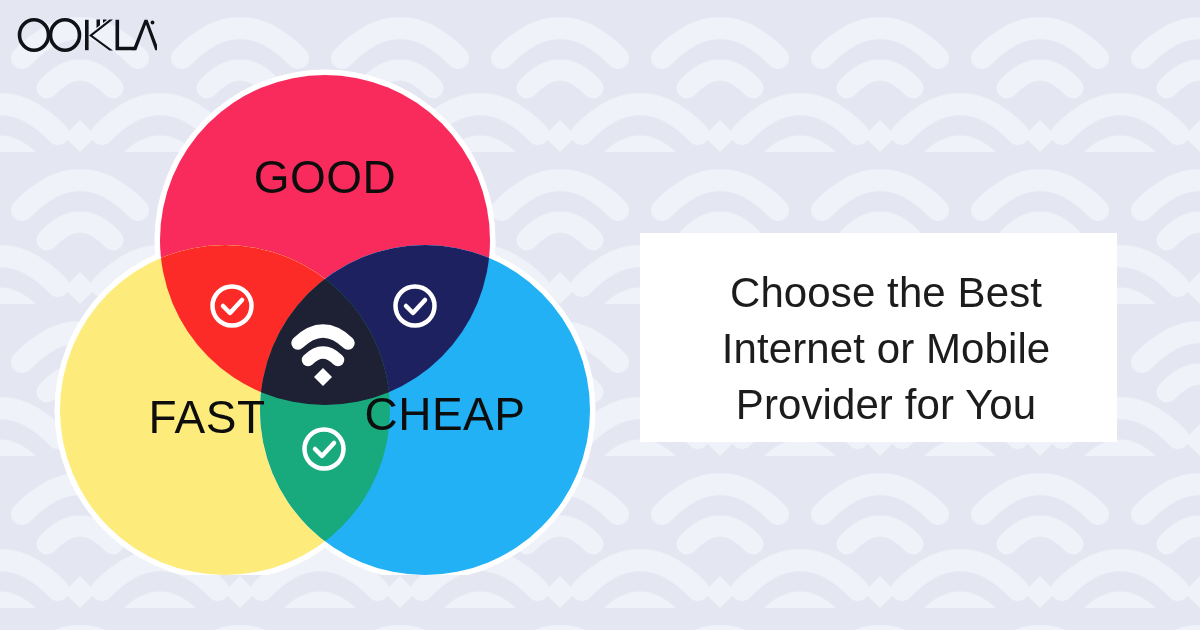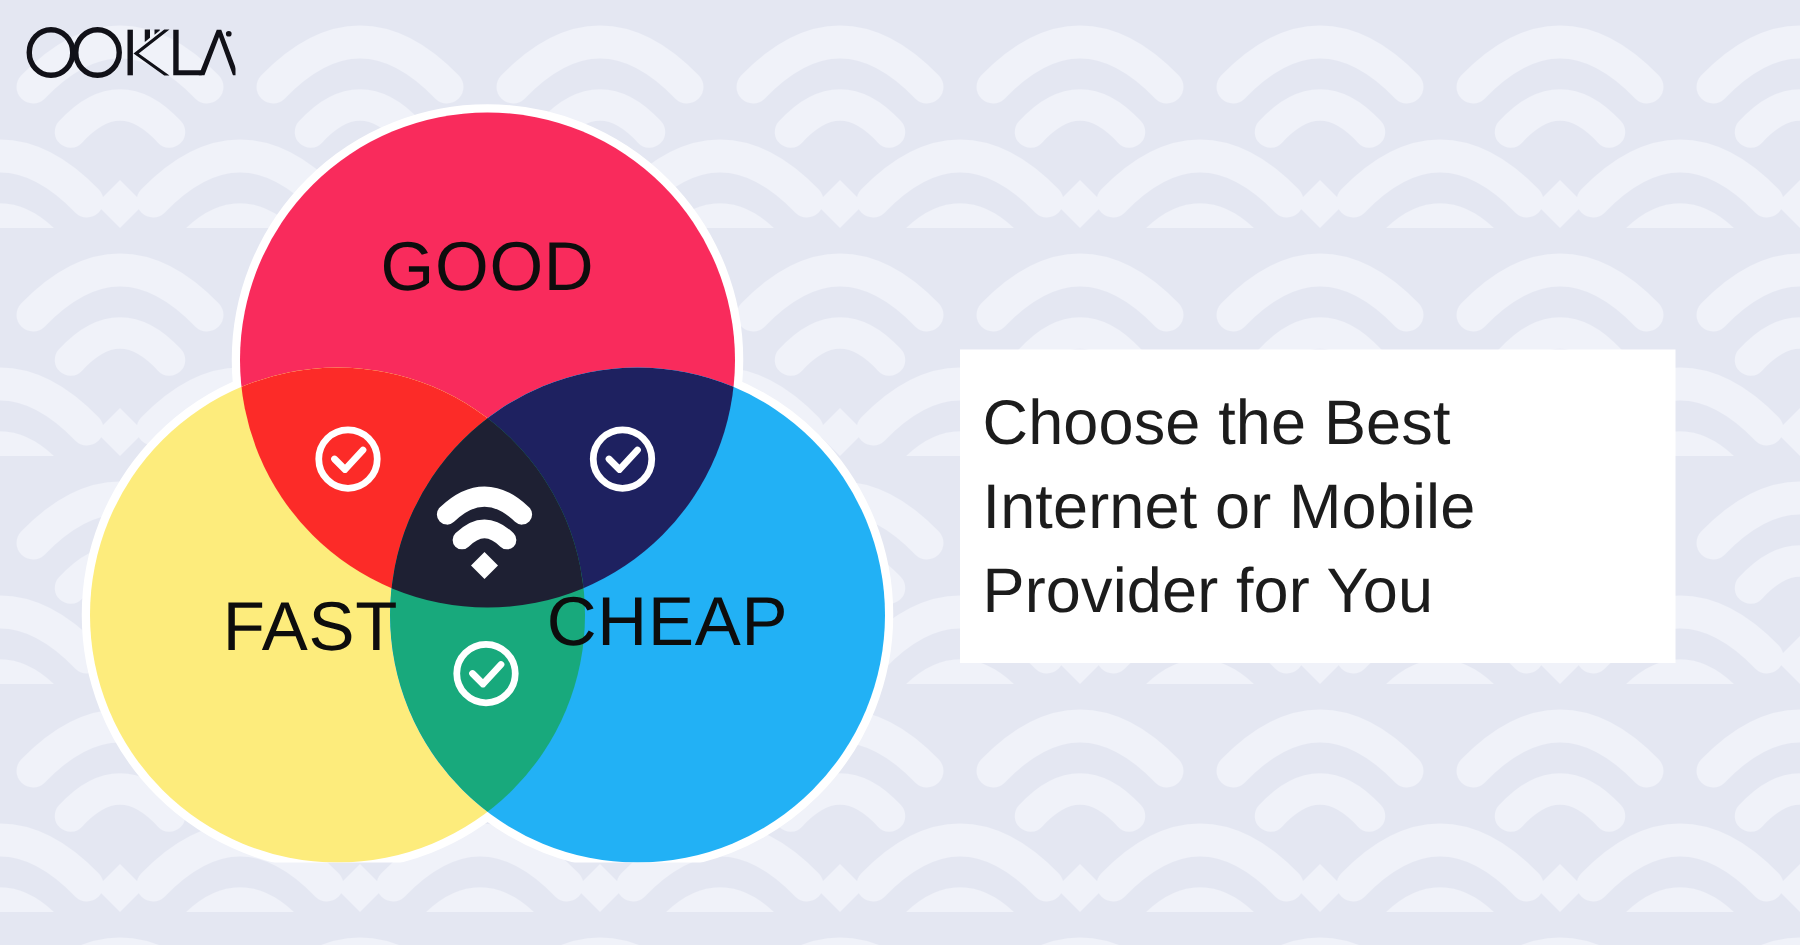--- a/index.html
+++ b/index.html
@@ -81,21 +81,22 @@
 
   #headline-card {
     position: absolute;
     left: 640px;
     top: 233px;
     width: 477px;
     height: 209px;
     background: #ffffff;
     z-index: 4;
     box-sizing: border-box;
-    padding: 21px 0 0 15px;
+    padding: 32px 0 0 15px;
+    text-align: center;
   }
   #headline-text {
     font-family: "Liberation Sans", sans-serif;
     font-weight: 400;
     font-size: 42px;
     line-height: 56px;
     color: #1c1c1c;
     letter-spacing: 0.1px;
     white-space: pre-line;
   }

